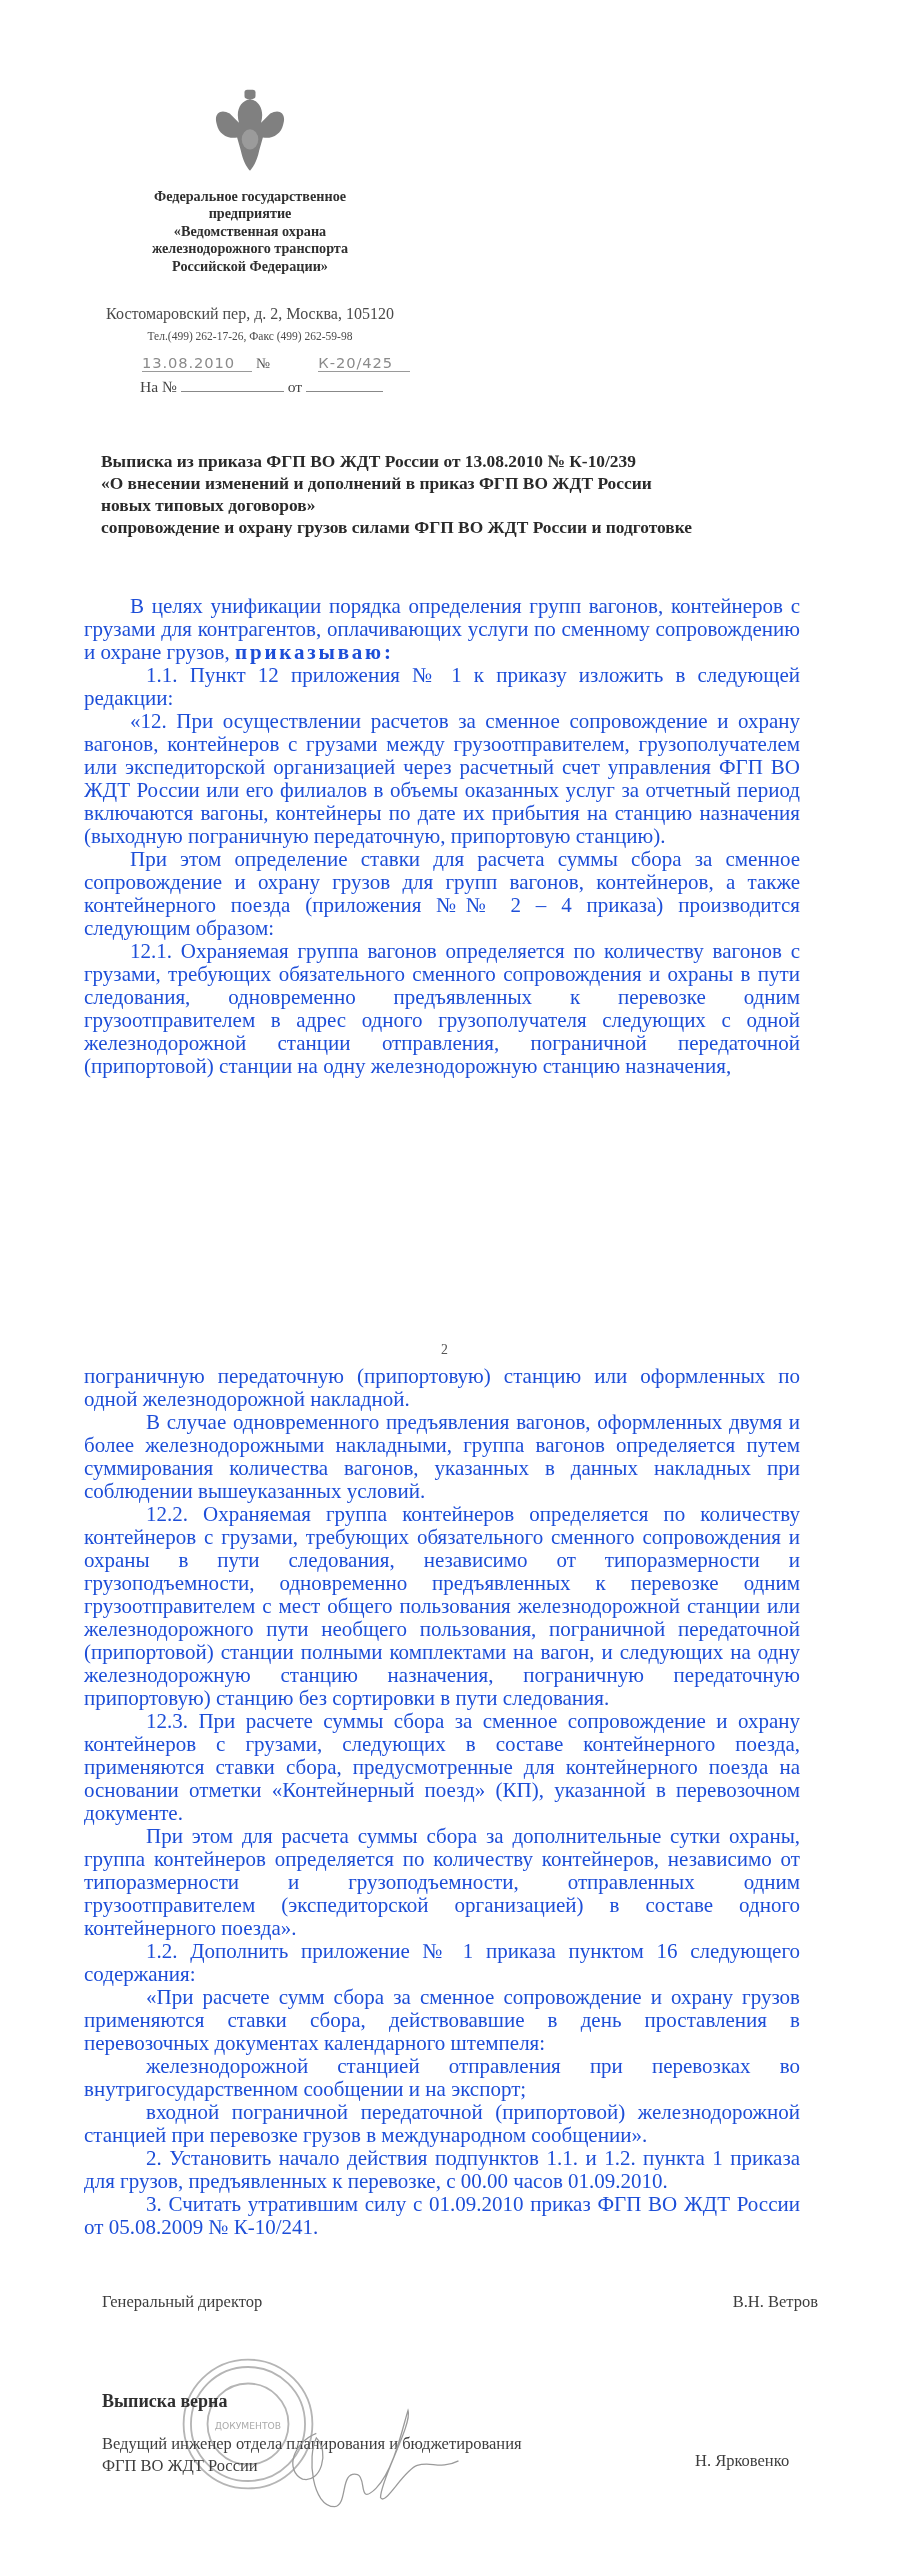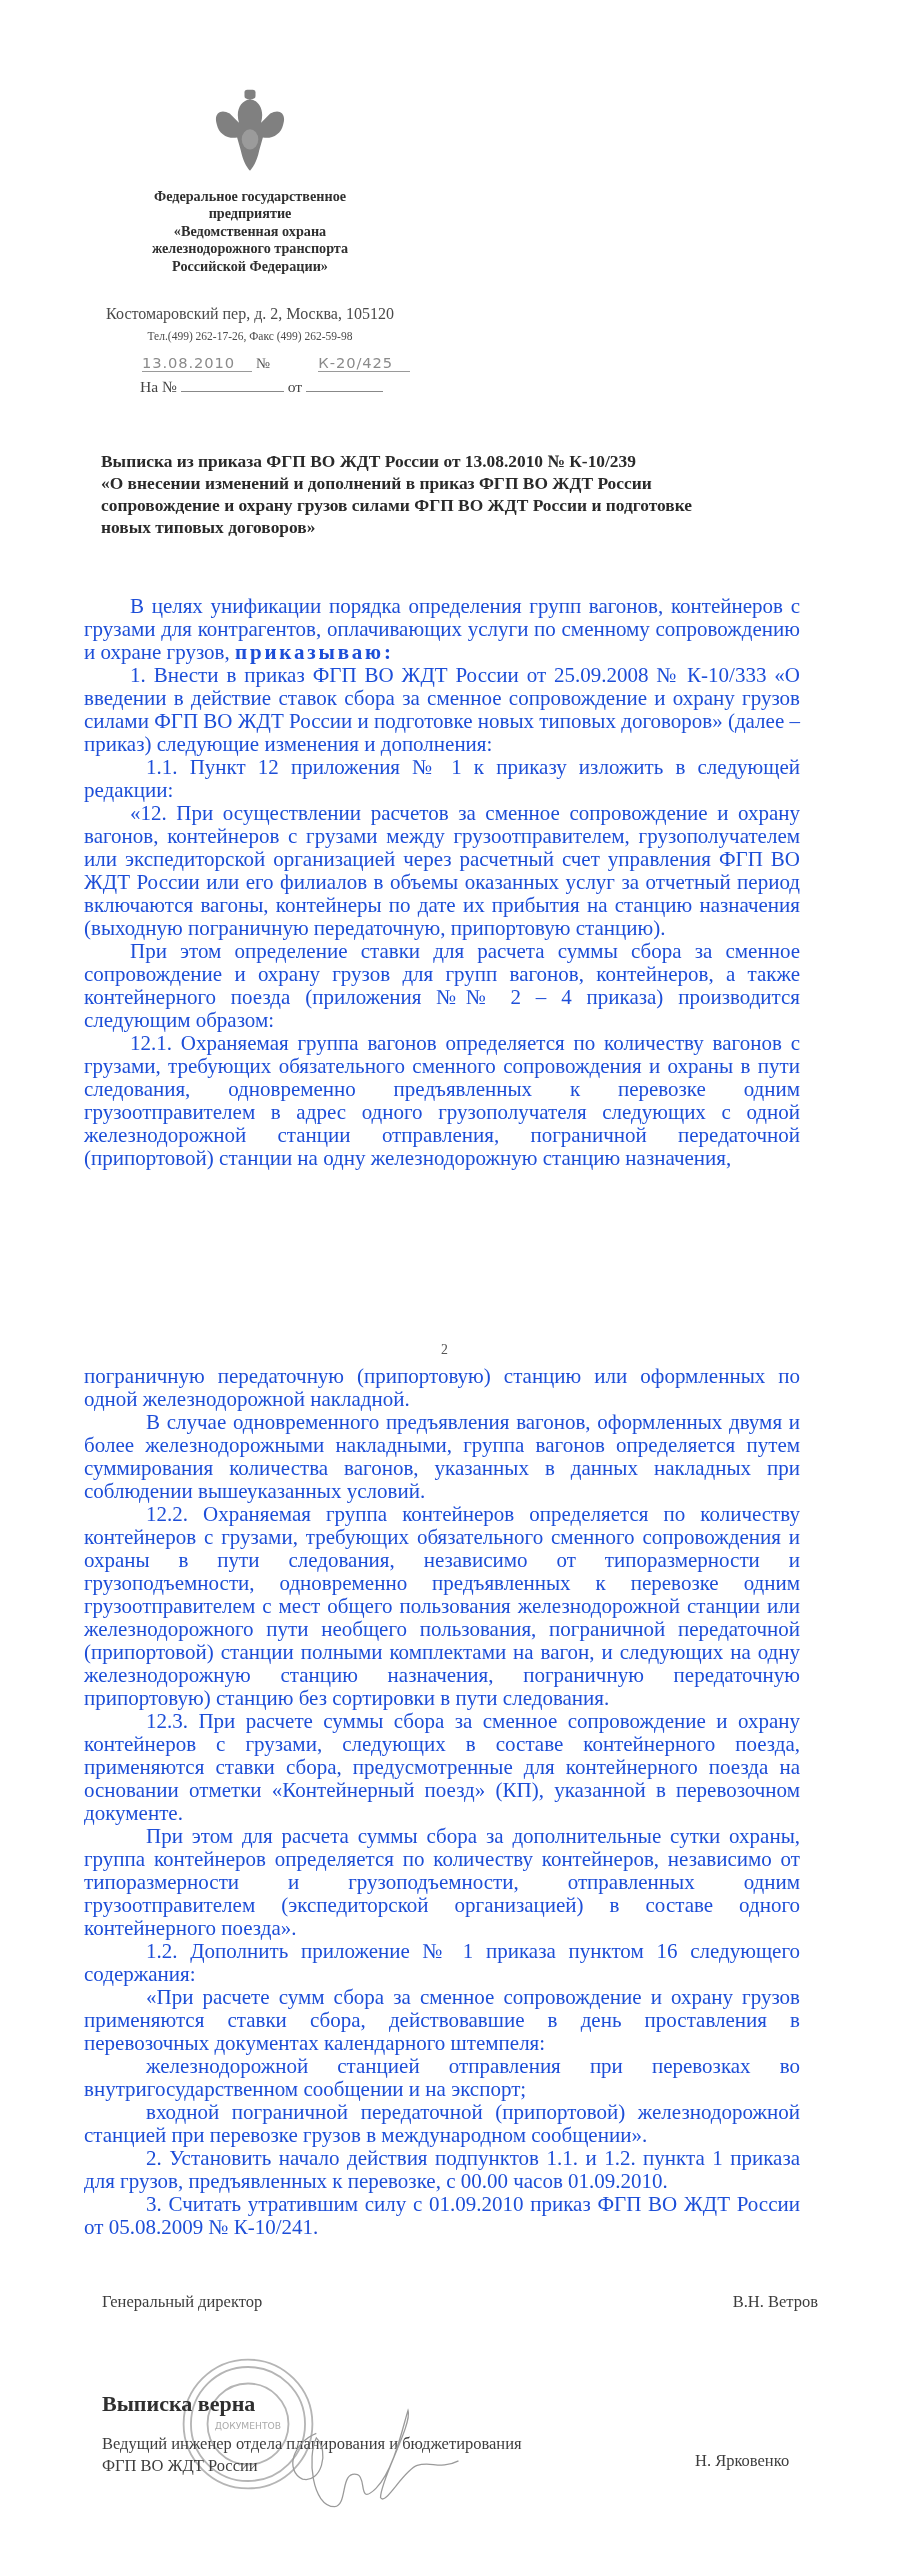--- a/index.html
+++ b/index.html
@@ -29,21 +29,21 @@
   .body {
     left: 84px; width: 716px; font-size: 21px; line-height: 23px; color: #1d4ed8;
     text-align: justify;
   }
   .body p { margin: 0; text-indent: 46px; }
   .body p.noind { text-indent: 0; }
   .body p.ind2 { text-indent: 62px; }
   .spaced { font-weight: bold; letter-spacing: 2.8px; }
   .pagenum { left: 441px; top: 1342px; font-size: 13.8px; color: #555; }
   .sigrow { left: 102px; width: 716px; font-size: 16.5px; color: #3d3d3d; display: flex; justify-content: space-between; }
-  .verna { left: 102px; top: 2391px; font-size: 22px; font-weight: bold; color: #2f2f2f; }
+  .verna { left: 102px; top: 2391px; font-size: 18px; font-weight: bold; color: #2f2f2f; }
   .role { left: 102px; top: 2433px; font-size: 16.5px; line-height: 22px; color: #3d3d3d; }
   .signame { left: 695px; top: 2451px; font-size: 16.5px; color: #3d3d3d; }
   .stamp { left: 179px; top: 2355px; width: 138px; height: 138px; }
   .signature { left: 220px; top: 2369px; width: 266px; height: 147px; }
 </style>
 </head>
 <body>
 
 <svg class="abs emblem" viewBox="0 0 100 100">
   <g fill="#6a6a6a" opacity="0.85">
@@ -73,27 +73,26 @@
 <div class="abs refline">
   <span>На №</span>
   <span class="blank" style="width:103px"></span>
   <span>от</span>
   <span class="blank" style="width:77px"></span>
 </div>
 
 <div class="abs title">
   <div>Выписка из приказа ФГП ВО ЖДТ России от 13.08.2010 № К-10/239</div>
   <div>«О внесении изменений и дополнений в приказ ФГП ВО ЖДТ России</div>
+  <div>новых типовых договоров»</div>
   <div>сопровождение и охрану грузов силами ФГП ВО ЖДТ России и подготовке</div>
-  <div>новых типовых договоров»</div>
 </div>
 
 <div class="abs body" style="top:595px">
   <p><span>В целях унификации порядка определения групп вагонов, контейнеров с грузами для контрагентов, оплачивающих услуги по сменному сопровождению и охране грузов,</span> <span class="spaced">приказываю:</span></p>
-  <p>1. Внести в приказ ФГП ВО ЖДТ России от 25.09.2008 № К-10/333 «О введении в действие ставок сбора за сменное сопровождение и охрану грузов силами ФГП ВО ЖДТ России и подготовке новых типовых договоров» (далее – приказ) следующие изменения и дополнения:</p>
   <p class="ind2">1.1. Пункт 12 приложения № 1 к приказу изложить в следующей редакции:</p>
   <p>«12. При осуществлении расчетов за сменное сопровождение и охрану вагонов, контейнеров с грузами между грузоотправителем, грузополучателем или экспедиторской организацией через расчетный счет управления ФГП ВО ЖДТ России или его филиалов в объемы оказанных услуг за отчетный период включаются вагоны, контейнеры по дате их прибытия на станцию назначения (выходную пограничную передаточную, припортовую станцию).</p>
   <p>При этом определение ставки для расчета суммы сбора за сменное сопровождение и охрану грузов для групп вагонов, контейнеров, а также контейнерного поезда (приложения №№ 2 – 4 приказа) производится следующим образом:</p>
   <p>12.1. Охраняемая группа вагонов определяется по количеству вагонов с грузами, требующих обязательного сменного сопровождения и охраны в пути следования, одновременно предъявленных к перевозке одним грузоотправителем в адрес одного грузополучателя следующих с одной железнодорожной станции отправления, пограничной передаточной (припортовой) станции на одну железнодорожную станцию назначения,</p>
 </div>
 
 <div class="abs pagenum">2</div>
 
 <div class="abs body" style="top:1365px">
   <p class="noind">пограничную передаточную (припортовую) станцию или оформленных по одной железнодорожной накладной.</p>

